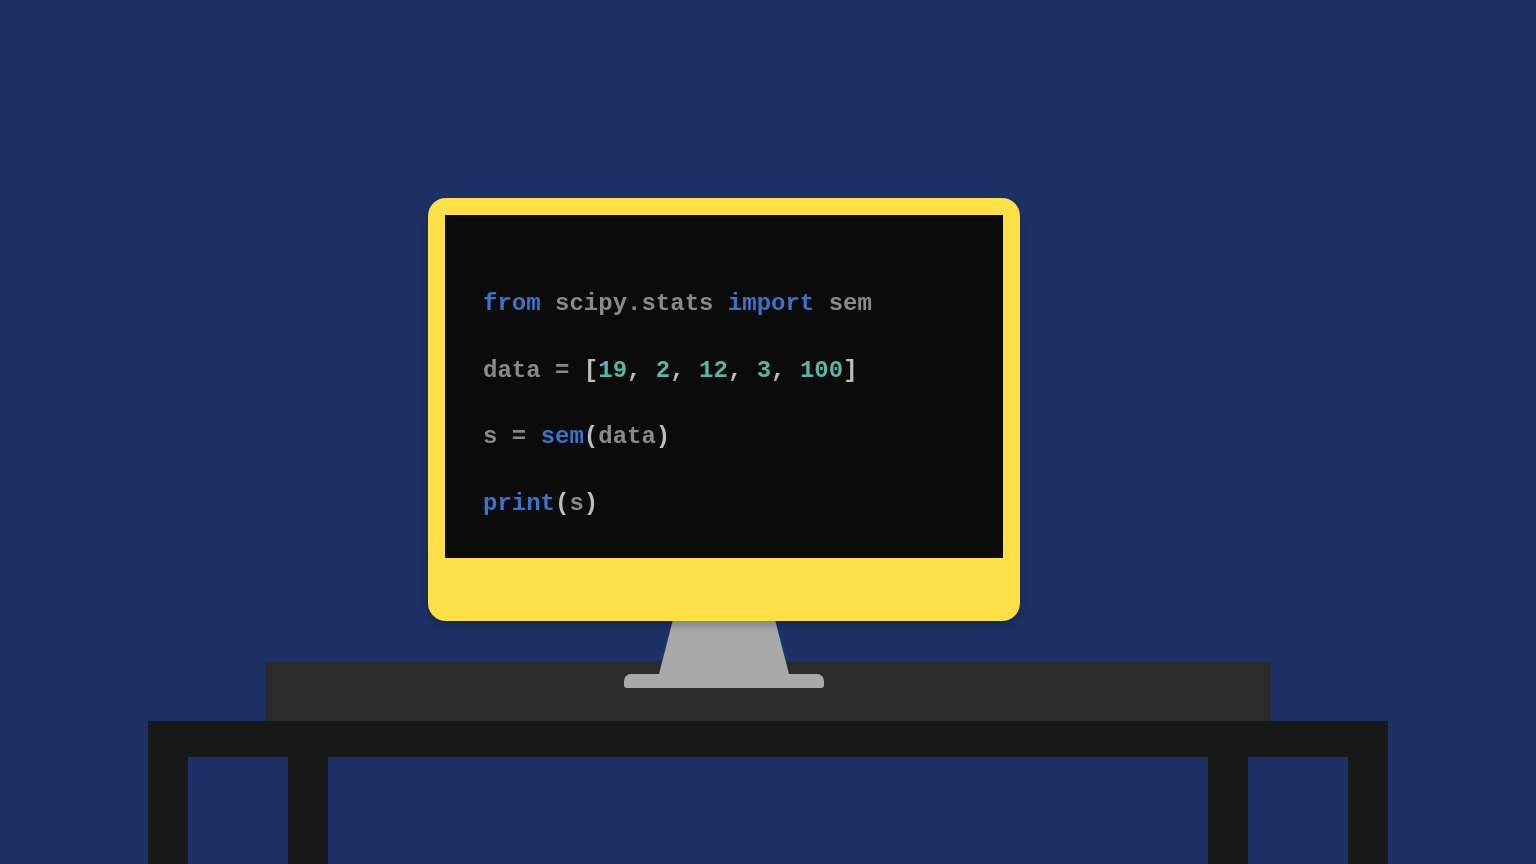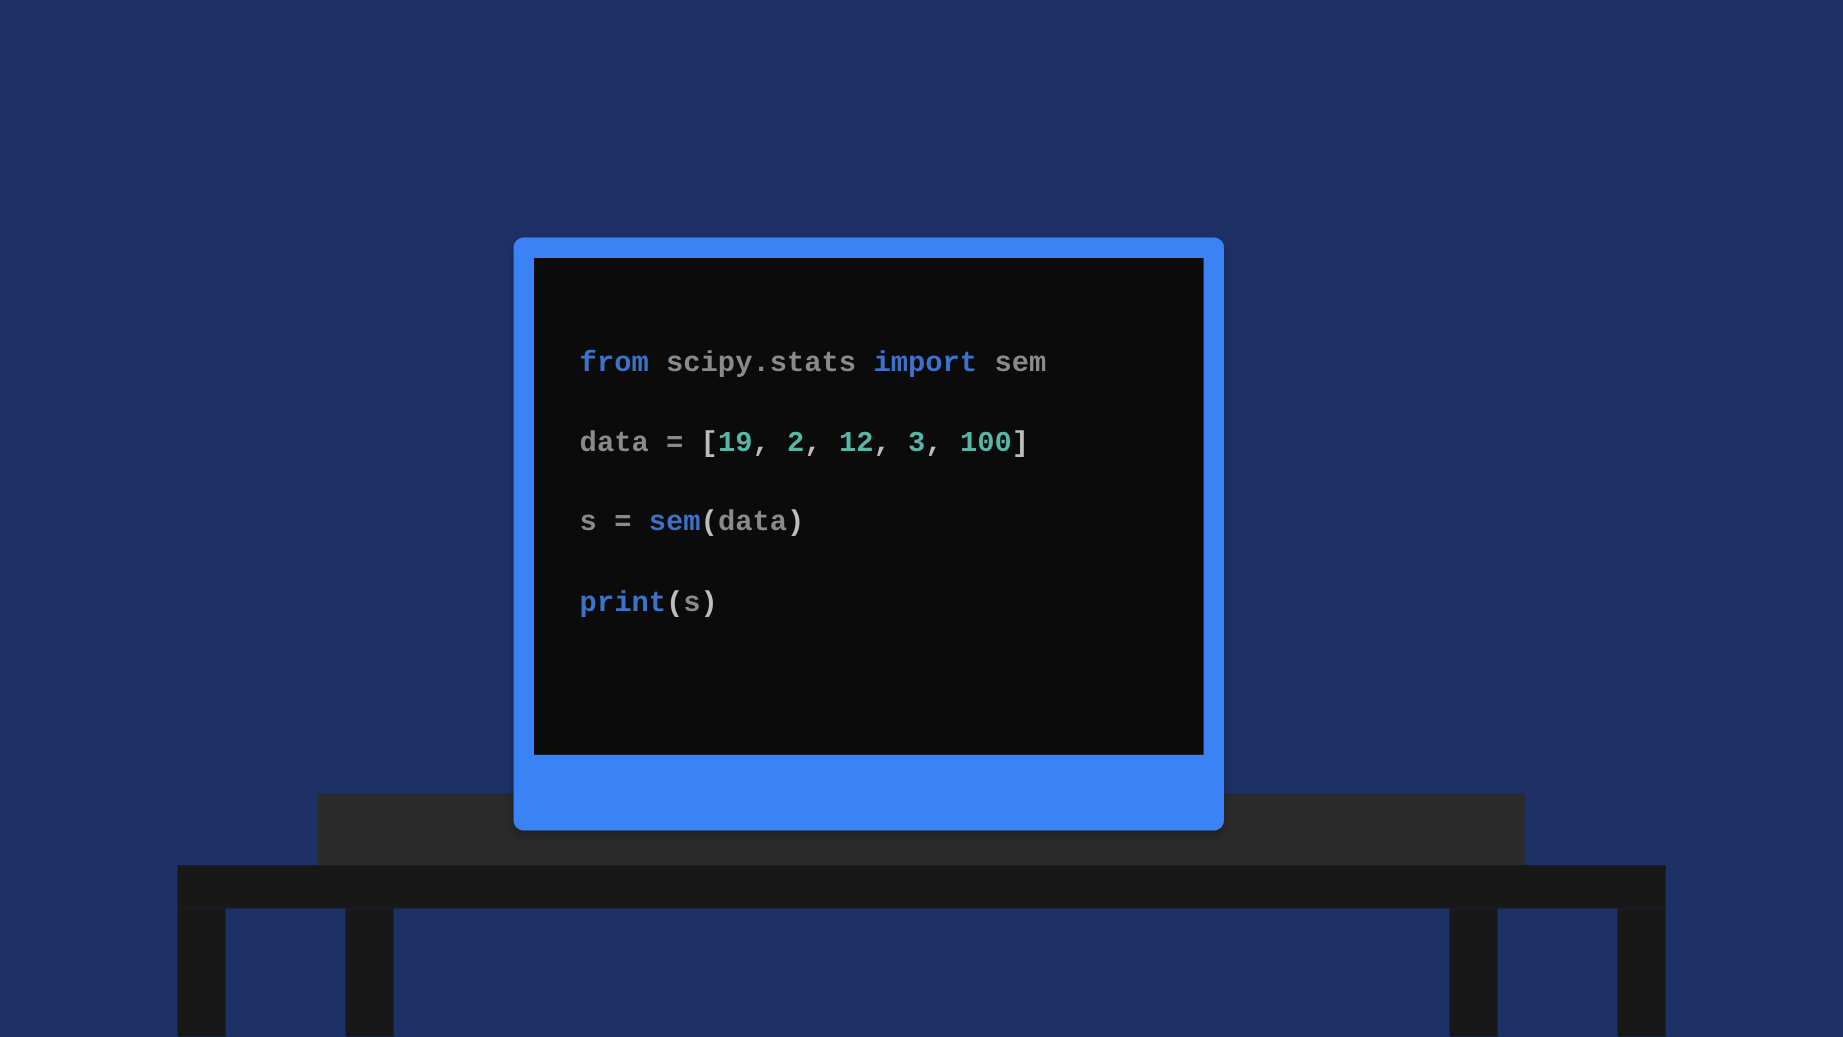--- a/index.html
+++ b/index.html
@@ -62,23 +62,23 @@
     content:"";
     position:absolute;
     left:0; right:0; top:0; height:14px;
     background: rgba(0,0,0,0.12);
   }
   .monitor {
     position: absolute;
     left: 428px;
     top: 198px;
     width: 592px;
-    height: 494px;
-    background: #3b82f6;
-    border-radius: 8px;
+    height: 423px;
+    background: #fde047;
+    border-radius: 18px;
     box-shadow: 0 4px 8px rgba(0,0,0,0.25);
   }
   .screen {
     position: absolute;
     left: 17px;
     top: 17px;
     right: 17px;
     bottom: 63px;
     background: #0b0b0b;
     padding: 56px 38px;

